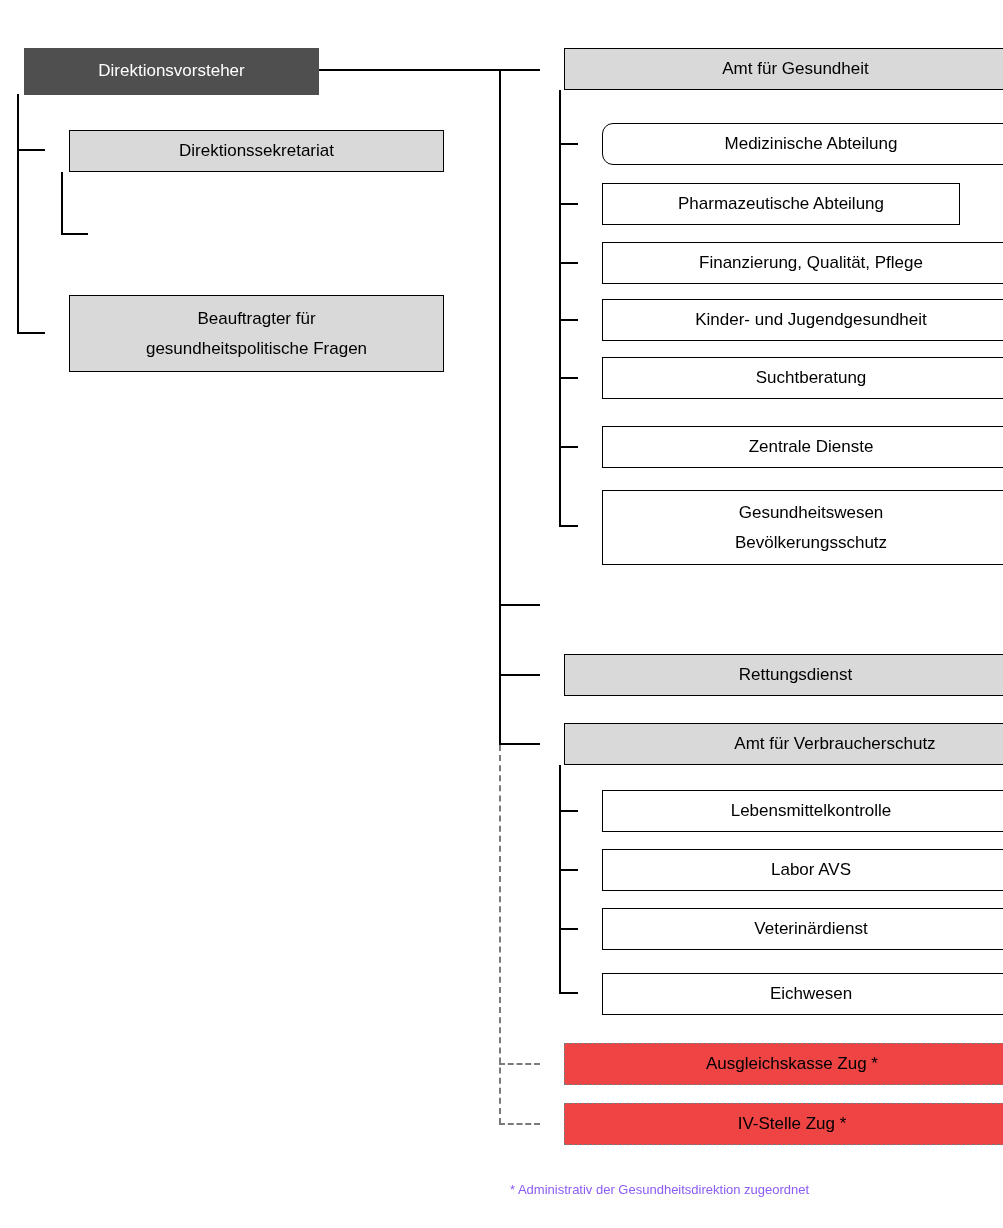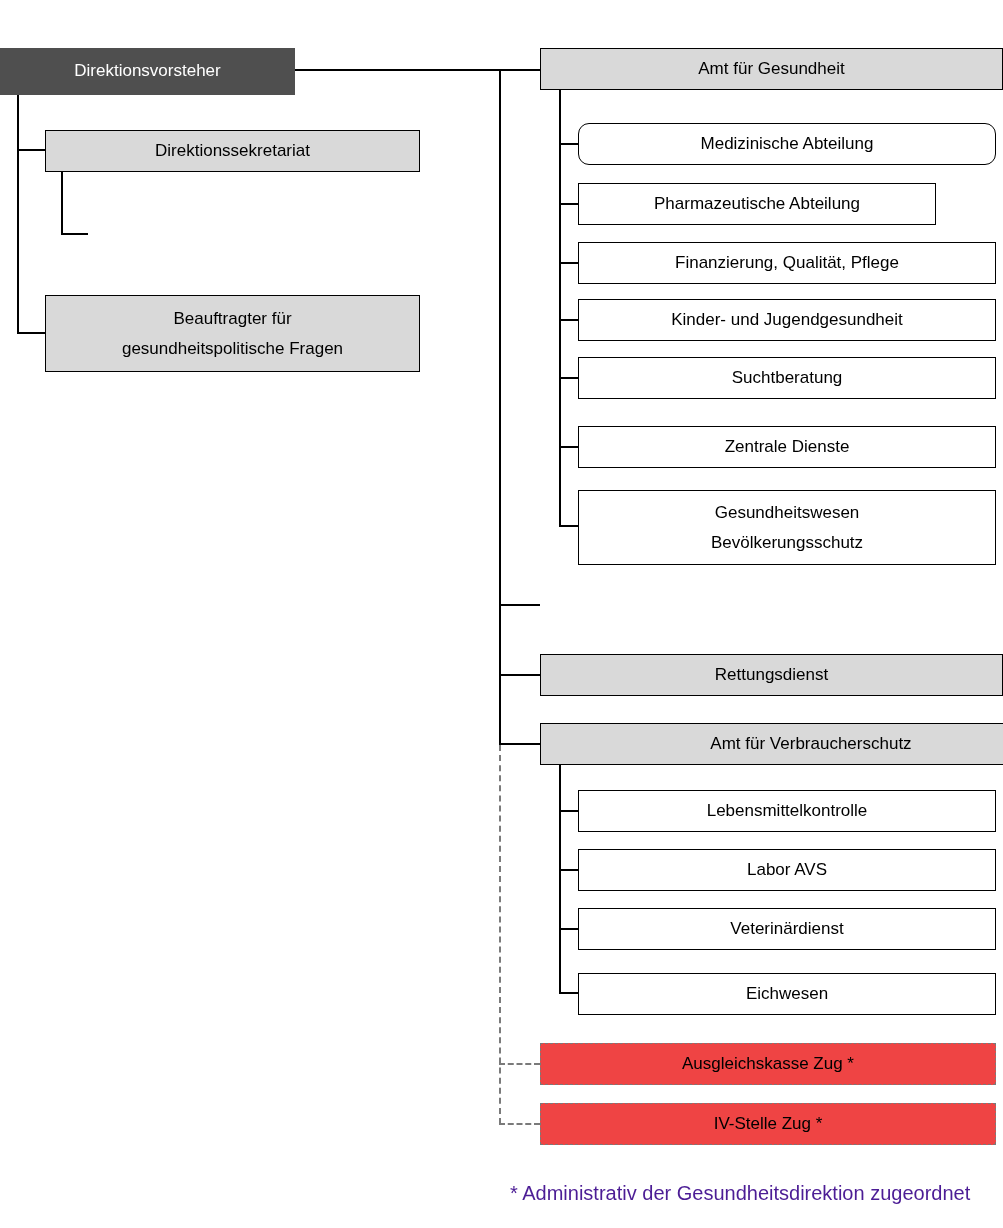--- a/index.html
+++ b/index.html
@@ -19,35 +19,36 @@
     display: flex;
     flex-direction: column;
     align-items: center;
     justify-content: center;
     text-align: center;
     font-size: 17px;
     line-height: 1.3;
     background: #ffffff;
     border: 1px solid #000;
     padding: 20px 6px;
+    margin-left: 24px;
   }
   .box.gray  { background: var(--gray-box, #d9d9d9); }
   .box.dark  { background: var(--dark-box, #4f4f4f); color: #ffffff; border-color: var(--dark-box, #4f4f4f); }
   .box.dashed { border: 1px dashed var(--dashed, #7a7a7a); background: #ef4444; }
   .box.two-line { line-height: 1.75; }
 
   .hline { position: absolute; height: 2px; background: var(--line, #000); }
   .vline { position: absolute; width: 2px;  background: var(--line, #000); }
   .hline.dash { background: none; height: 0; border-top: 2px dashed var(--dashed, #7a7a7a); }
   .vline.dash { background: none; width: 0;  border-left: 2px dashed var(--dashed, #7a7a7a); }
 
   .footnote {
     position: absolute;
-    font-size: 20px;
-    color: #4c1d95;
+    font-size: 13px;
+    color: #8b5cf6;
     white-space: nowrap;
     text-align: center;
   }
 </style>
 </head>
 <body>
 
 <div class="canvas">
 
   <div class="vline" style="left:17px; top:94px; height:240px;"></div>

